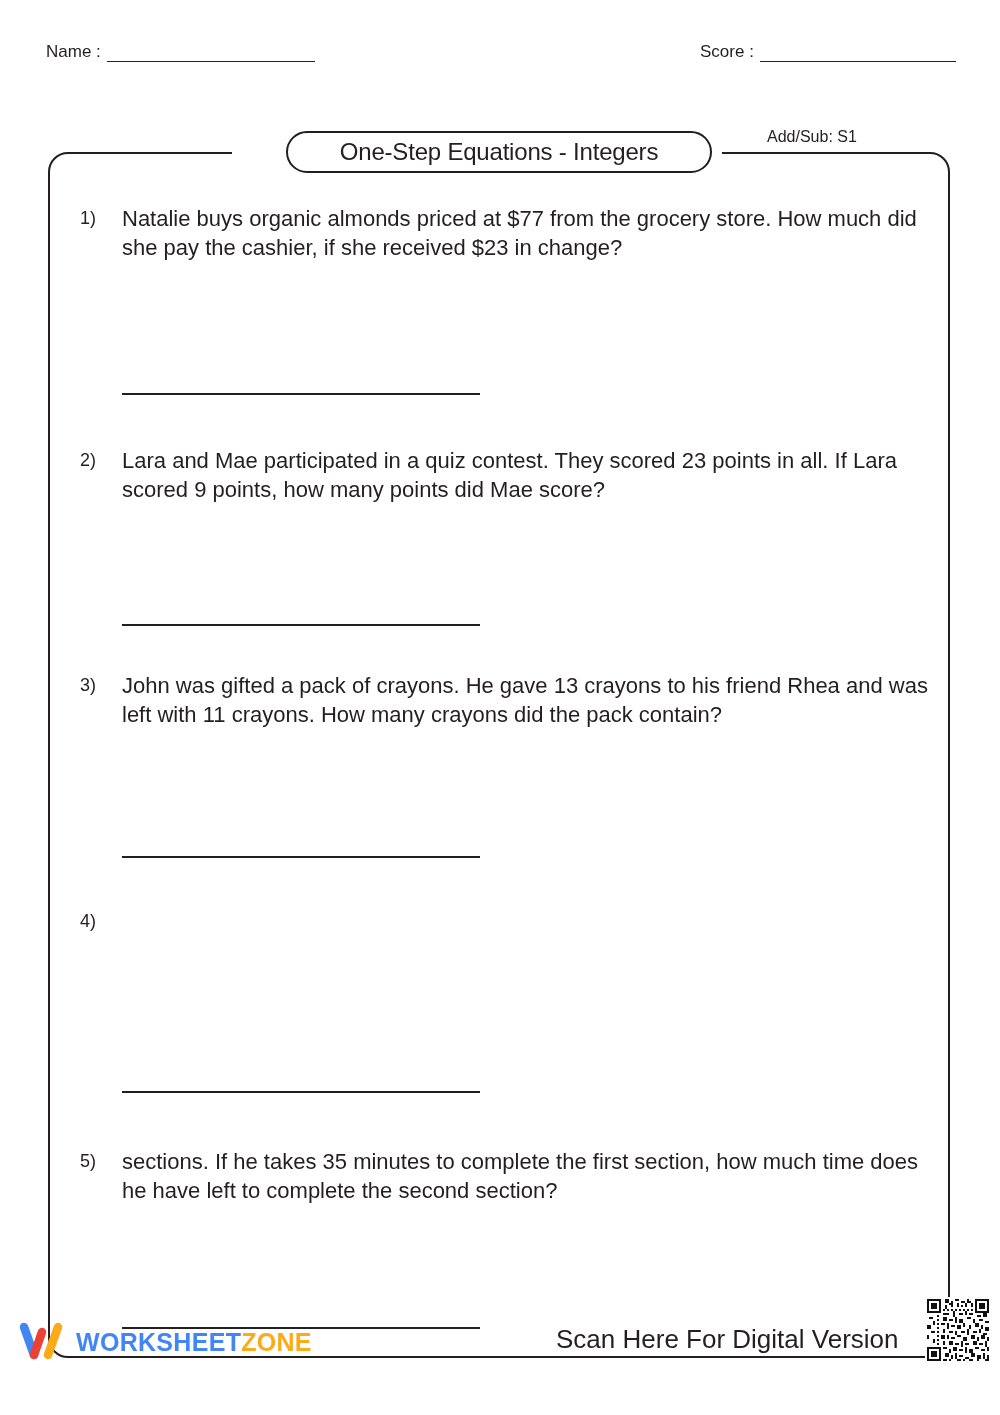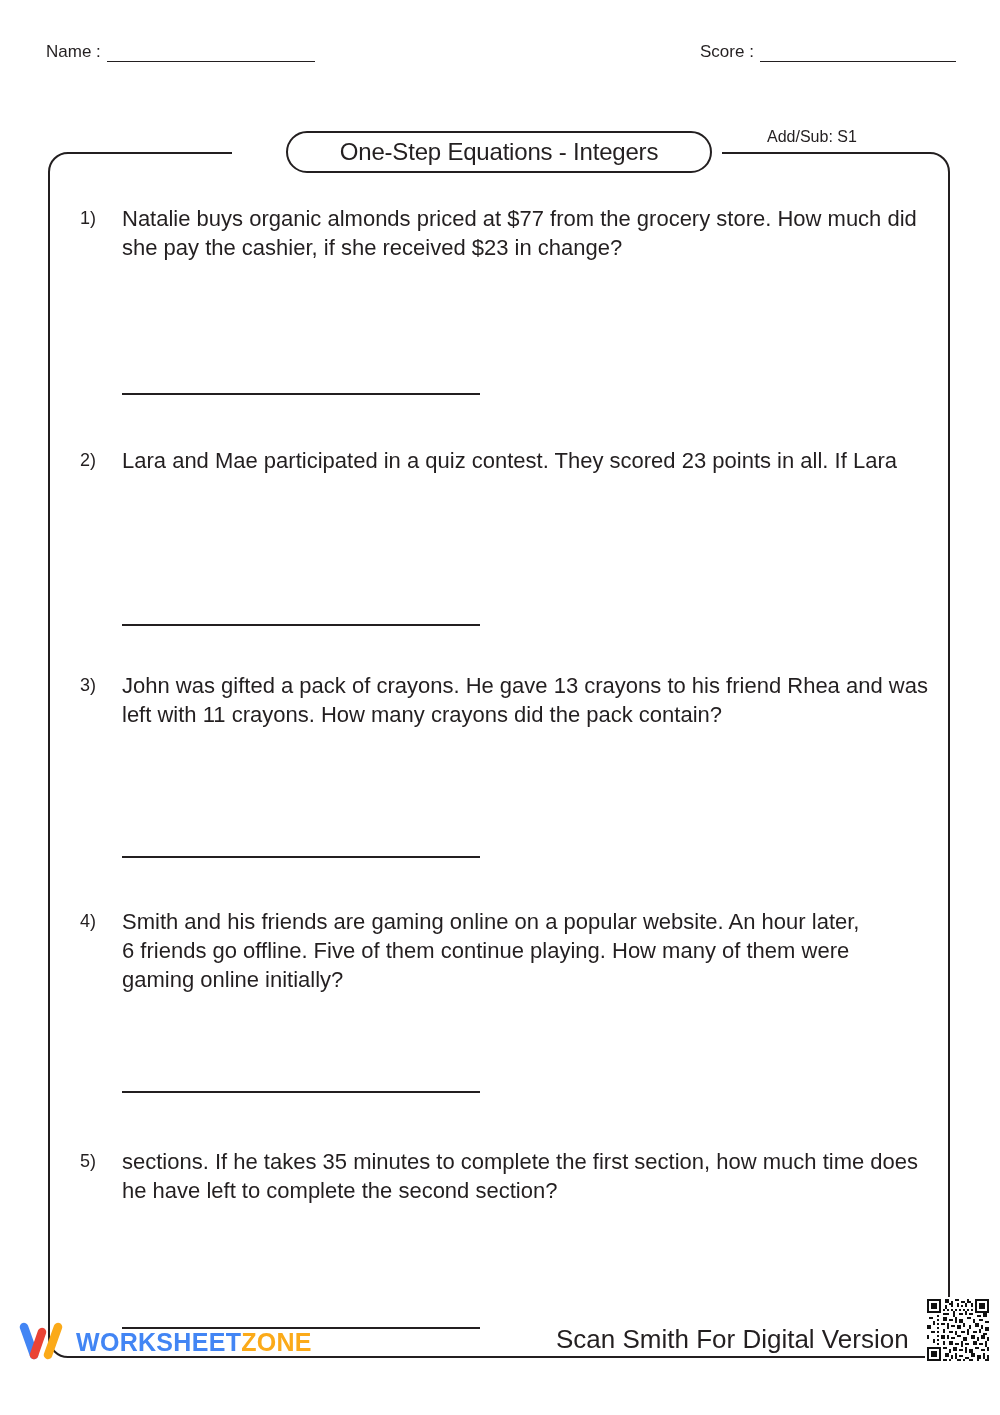--- a/index.html
+++ b/index.html
@@ -219,44 +219,40 @@
       </div>
     </div>
     <div class="answer-rule" style="top:189px"></div>
   </div>
 
   <div class="question" style="top:294px">
     <div class="q-body">
       <span class="q-num">2)</span>
       <div class="q-text">
         <span class="ln">Lara and Mae participated in a quiz contest. They scored 23 points in all. If Lara</span>
+        <span class="ln">scored 9 points, how many points did Mae score?</span>
       </div>
     </div>
     <div class="answer-rule" style="top:178px"></div>
   </div>
 
   <div class="question" style="top:519px">
     <div class="q-body">
       <span class="q-num">3)</span>
       <div class="q-text">
         <span class="ln">John was gifted a pack of crayons. He gave 13 crayons to his friend Rhea and was</span>
         <span class="ln">left with 11 crayons. How many crayons did the pack contain?</span>
       </div>
     </div>
     <div class="answer-rule" style="top:185px"></div>
   </div>
 
   <div class="question" style="top:755px">
     <div class="q-body">
       <span class="q-num">4)</span>
-      <div class="q-text">
-        <span class="ln">Smith and his friends are gaming online on a popular website. An hour later,</span>
-        <span class="ln">6 friends go offline. Five of them continue playing. How many of them were</span>
-        <span class="ln">gaming online initially?</span>
-      </div>
     </div>
     <div class="answer-rule" style="top:184px"></div>
   </div>
 
   <div class="question" style="top:995px">
     <div class="q-body">
       <span class="q-num">5)</span>
       <div class="q-text">
         <span class="ln">sections. If he takes 35 minutes to complete the first section, how much time does</span>
         <span class="ln">he have left to complete the second section?</span>
@@ -271,21 +267,21 @@
 
   <div class="logo">
     <svg class="logo-mark" viewBox="0 0 52 40">
       <path d="M6 5 L16 33" stroke="#4285f4" stroke-width="8.5" stroke-linecap="round" fill="none"></path>
       <path d="M16 33 L24 10" stroke="#ea4335" stroke-width="8.5" stroke-linecap="round" fill="none"></path>
       <path d="M40 5 L30 33" stroke="#fbaa19" stroke-width="8.5" stroke-linecap="round" fill="none"></path>
     </svg>
     <span class="logo-word"><span class="logo-worksheet">WORKSHEET</span><span class="logo-zone">ZONE</span></span>
   </div>
 
-  <div class="scan-text">Scan Smith For Digital Version</div>
+  <div class="scan-text">Scan Here For Digital Version</div>
 
   <svg class="qr" viewBox="0 0 33 33" shape-rendering="crispEdges">
     <rect width="33" height="33" fill="#ffffff"></rect>
     <g fill="#111111">
 
       <path d="M1 1h7v7h-7z"></path>
         <path d="M2 2h5v5h-5z" fill="#fff"></path>
         <path d="M3 3h3v3h-3z" fill="#111"></path>
 
       <path d="M25 1h7v7h-7z"></path>

